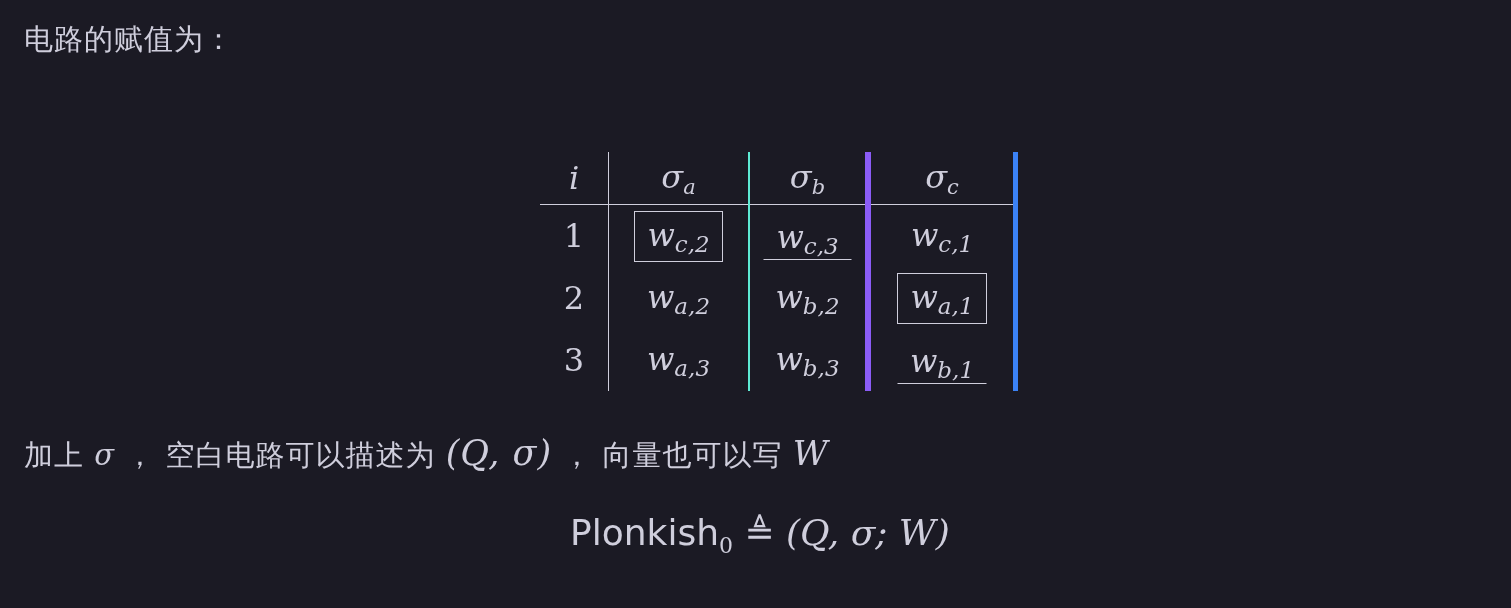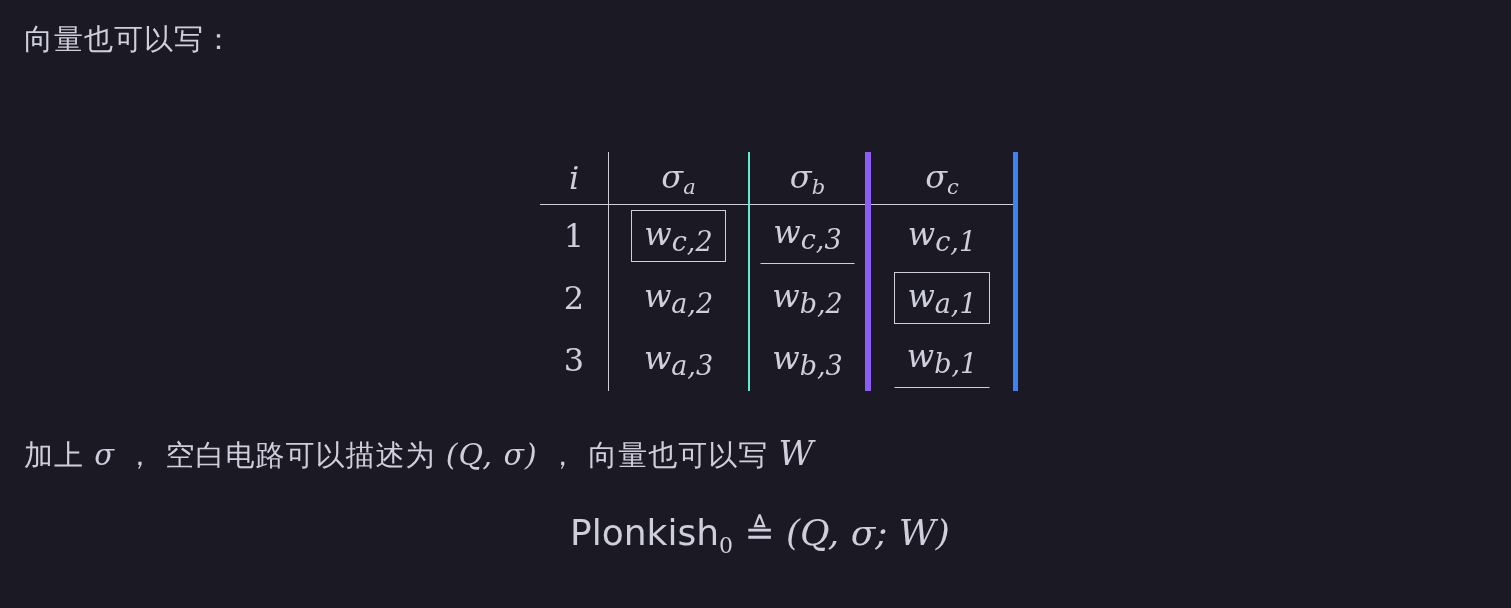--- a/index.html
+++ b/index.html
@@ -29,38 +29,38 @@
     table.perm th, table.perm td {
       text-align: center; padding: 0; height: 62px;
       font-weight: normal;
     }
     table.perm th { height: 52px; border-bottom: 1px solid #cfcedc; }
     .c0 { width: 68px; border-right: 1px solid #cfcedc; }
     .c1 { width: 139px; border-right: 2px solid #5eead4; }
     .c2 { width: 115px; border-right: 6px solid #8b5cf6; }
     .c3 { width: 142px; border-right: 5px solid #3b82f6; }
     .cell { display: inline-block; font-style: italic; padding: 4px 12px; border: 1px solid transparent; }
-    .cell sub { font-size: 27px; font-style: italic; vertical-align: -6px; }
+    .cell sub { font-size: 23px; font-style: italic; vertical-align: -6px; }
     .cell.boxed { border: 1px solid #cfcedc; }
-    .cell.under { border-bottom: 1px solid #cfcedc; padding-bottom: 8px; }
+    .cell.under { border-bottom: 1px solid #cfcedc; padding-bottom: 0; }
     .hsig { font-style: italic; }
     .hsig sub { font-size: 21px; vertical-align: -6px; }
     .rownum { font-style: normal; }
     .formula {
       position: absolute; left: 570px; top: 512px;
       font-size: 36px; white-space: nowrap;
     }
     .formula .name { font-family: "DejaVu Sans", sans-serif; margin-top: 28px; }
     .formula sub { font-size: 22px; vertical-align: -8px; }
   </style>
 </head>
 <body>
 
 <div class="para p1">
-  <div>向量也可以写：</div>
+  <div>电路的赋值为：</div>
 </div>
 
 <table class="perm">
   <thead>
     <tr>
       <th class="c0"><span class="hsig">i</span></th>
       <th class="c1"><span class="hsig"><span>σ</span><sub>a</sub></span></th>
       <th class="c2"><span class="hsig"><span>σ</span><sub>b</sub></span></th>
       <th class="c3"><span class="hsig"><span>σ</span><sub>c</sub></span></th>
     </tr>
@@ -80,15 +80,15 @@
     </tr>
     <tr>
       <td class="c0 rownum">3</td>
       <td class="c1"><span class="cell"><span>w</span><sub>a,3</sub></span></td>
       <td class="c2"><span class="cell"><span>w</span><sub>b,3</sub></span></td>
       <td class="c3"><span class="cell under"><span>w</span><sub>b,1</sub></span></td>
     </tr>
   </tbody>
 </table>
 
-<div class="para p2"><span>加上 </span><span class="m">σ</span><span> ， 空白电路可以描述为 </span><span class="m" style="font-size:30px">(Q, σ)</span><span> ， 向量也可以写 </span><span class="m" style="font-size:34px">W</span></div>
+<div class="para p2"><span>加上 </span><span class="m">σ</span><span> ， 空白电路可以描述为 </span><span class="m" style="font-size:35px">(Q, σ)</span><span> ， 向量也可以写 </span><span class="m" style="font-size:34px">W</span></div>
 
 <div class="formula"><span class="name">Plonkish</span><sub class="mr">0</sub><span class="mr"> ≜ </span><span class="m">(Q, σ; W)</span></div>
 
 </body></html>

